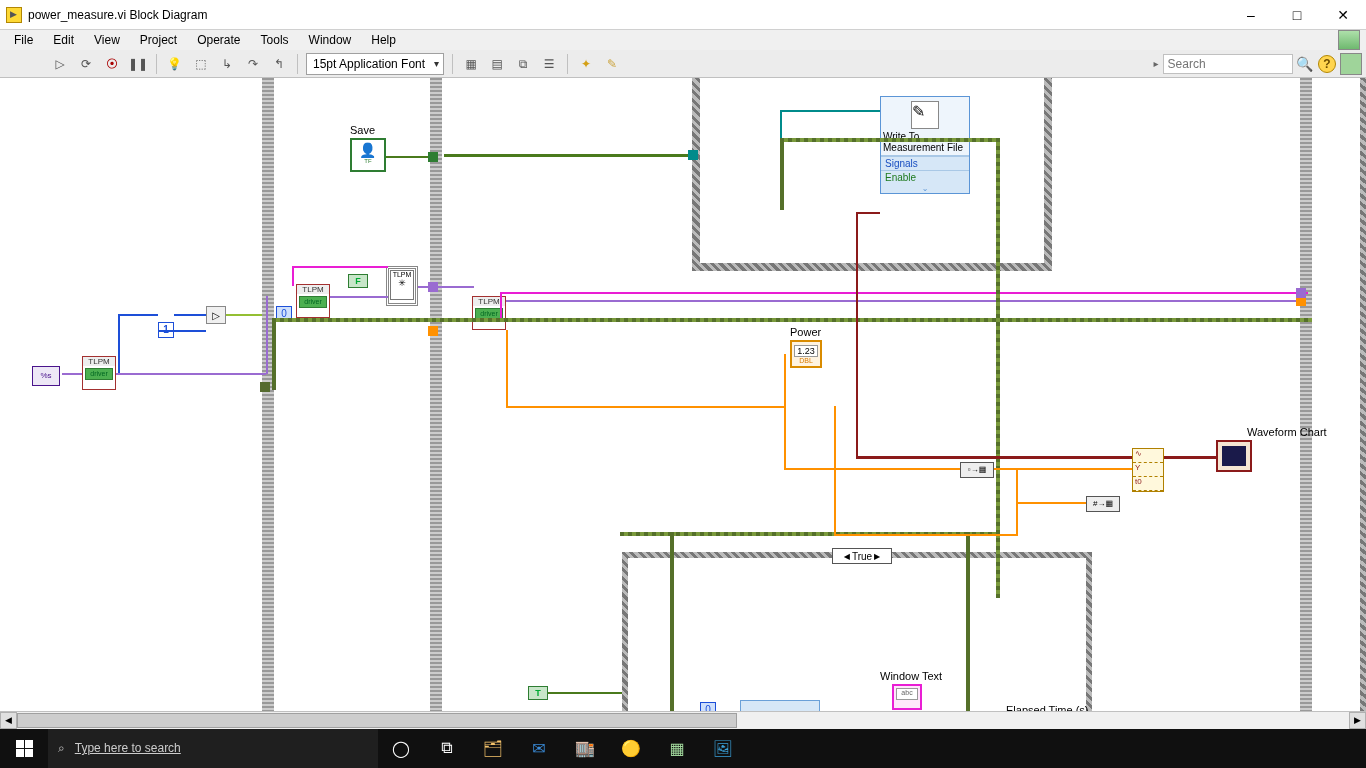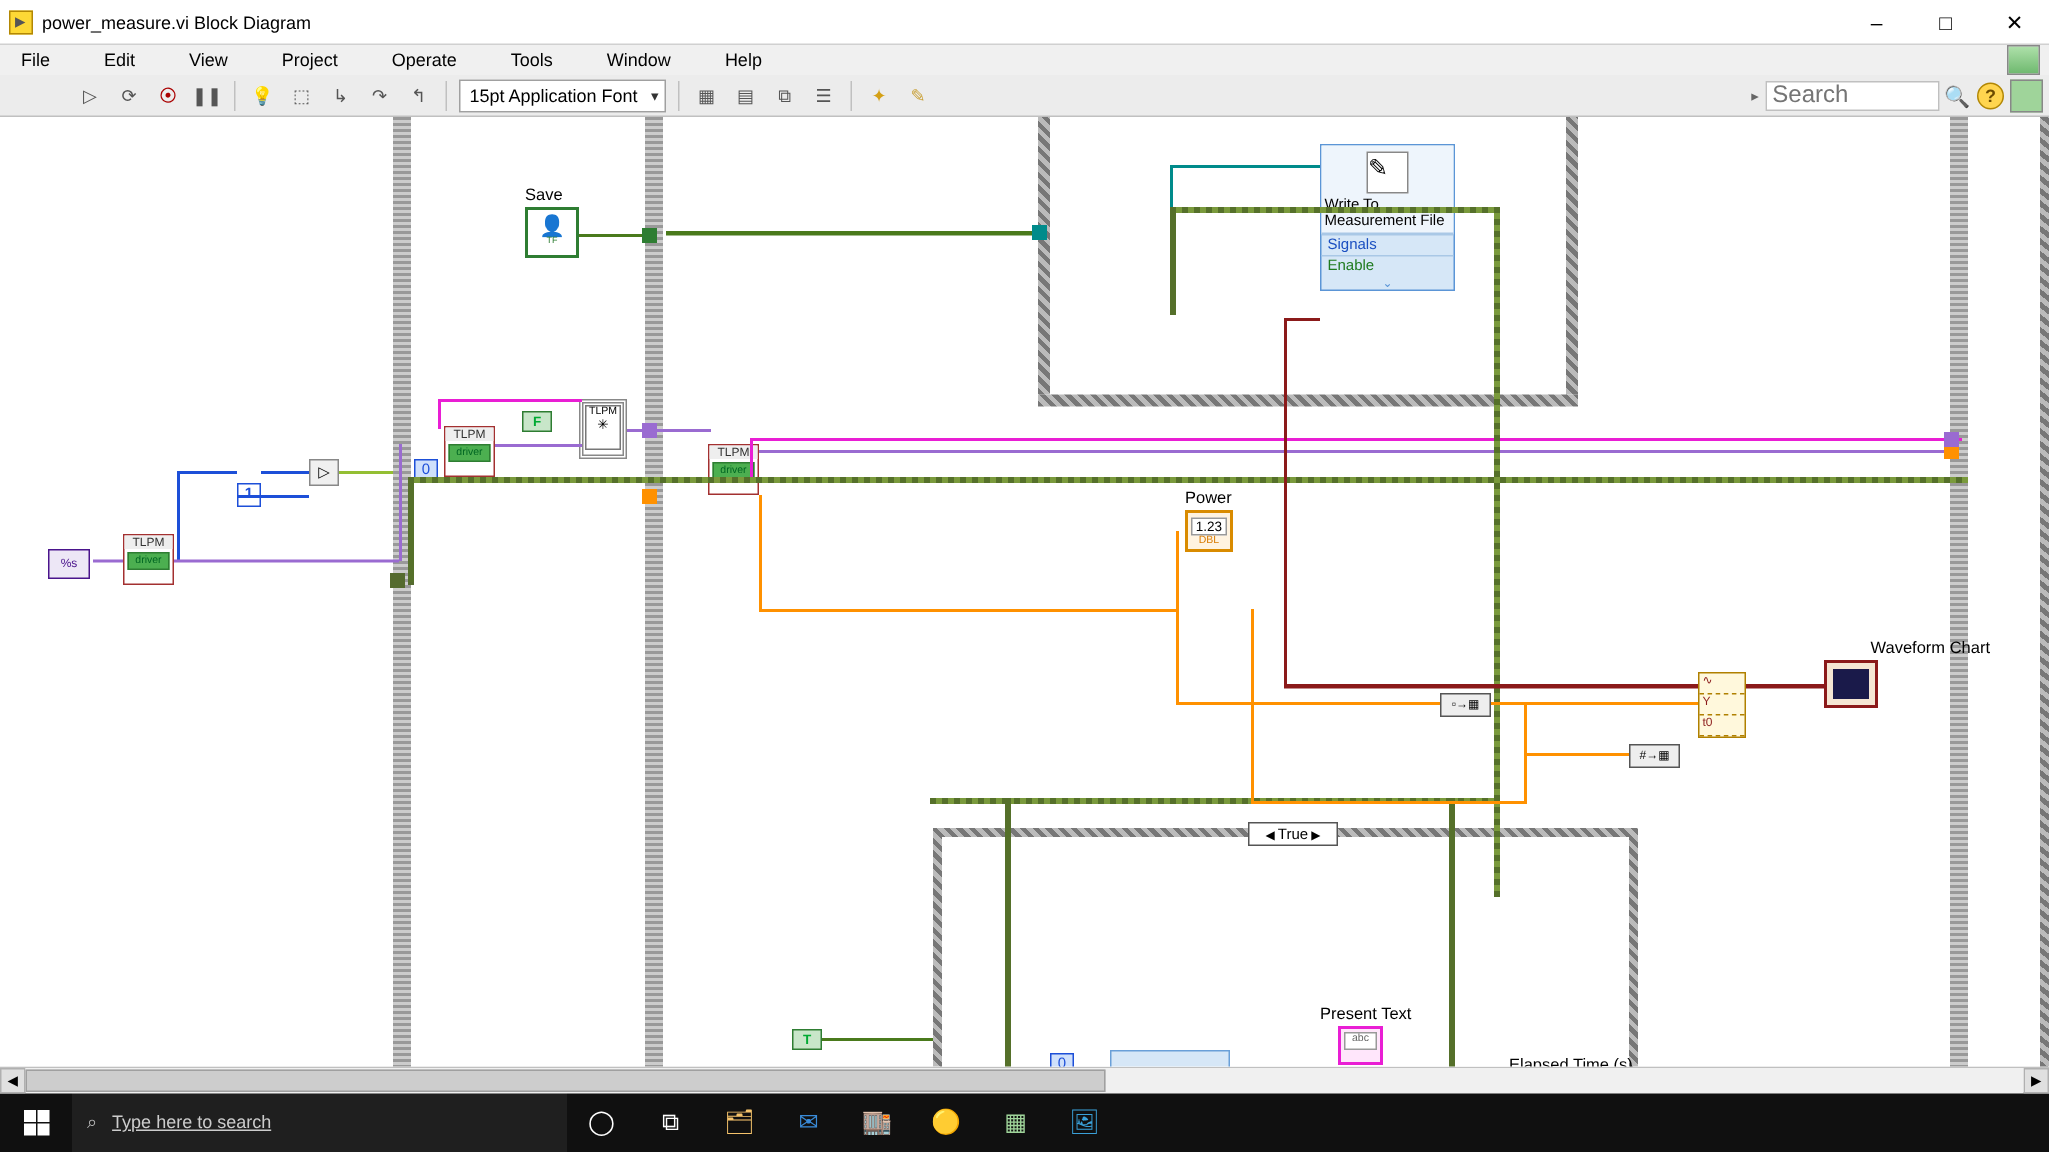--- a/index.html
+++ b/index.html
@@ -7,33 +7,33 @@
 
 
 .titlebar { height: 30px; background: #fff; display: flex; align-items: center; border-bottom: 1px solid #d0d0d0; }
 .titlebar .icon { width: 16px; height: 16px; margin: 0 6px; background: #fdd835; border: 1px solid #b28704; position: relative; }
 .titlebar .icon::after { content: "▶"; position: absolute; font-size: 9px; top: 1px; left: 3px; color: #555; }
 .titlebar .title { font-size: 12px; color: #000; }
 .titlebar .spacer { flex: 1; }
 .winbtn { width: 46px; height: 30px; display: flex; align-items: center; justify-content: center; font-size: 14px; }
 
 
-.menubar { height: 20px; background: #f0f0f0; display: flex; align-items: center; padding: 0 6px; gap: 20px; font-size: 12px; }
+.menubar { height: 20px; background: #f0f0f0; display: flex; align-items: center; padding: 0 6px; gap: 4px; font-size: 12px; }
 .menubar .menuitem { padding: 2px 8px; }
 .menubar .right-icon { margin-left: auto; width: 22px; height: 20px; border:1px solid #888; background: linear-gradient(#aee0aa,#6fb96f); }
 
 
 .toolbar { height: 28px; background: #ececec; display: flex; align-items: center; padding: 0 4px; gap: 6px; border-bottom: 1px solid #c0c0c0; }
 .tbtn { width: 20px; height: 20px; border: 1px solid transparent; display:flex; align-items:center; justify-content:center; font-size: 12px; color:#555;}
 .tsep { width:1px; height:20px; background:#c0c0c0; margin:0 2px; }
 .font-combo { height: 22px; border:1px solid #a0a0a0; background:#fff; font-size:12px; padding:0 18px 0 6px; display:flex; align-items:center; position:relative;}
 .font-combo::after { content:"▾"; position:absolute; right:4px; font-size:10px; color:#333; }
 .toolbar .searchwrap { margin-left:auto; display:flex; align-items:center; gap:4px; }
 .toolbar .searchwrap .caret { font-size:10px; color:#666; }
-.toolbar input { width:116px; height:20px; border:1px solid #c0c0c0; font-size:16px; padding:0 4px; color:#6d28d9;}
+.toolbar input { width:130px; height:20px; border:1px solid #c0c0c0; font-size:12px; padding:0 4px; color:#6d28d9;}
 .toolbar .mag { font-size:14px; }
 .toolbar .help { width:18px;height:18px; border-radius:50%; background:#ffd54f; border:1px solid #b28704; font-size:12px; font-weight:bold; color:#6d4c00; display:flex; align-items:center; justify-content:center;}
 .toolbar .cornericon{ width:22px; height:22px; border:1px solid #888; background:#9fd49a;}
 
 
 .viewport { position: relative; width: 1366px; height: calc(768px - 30px - 20px - 28px - 17px - 40px); background:#fff; overflow:hidden; }
 .canvas { position:absolute; left:0; top:0; width:1366px; height:700px; }
 
 
 .seqframe { position:absolute; border:8px solid; border-image: repeating-linear-gradient(45deg,#777 0 3px,#bbb 3px 6px) 8; background:transparent; }
@@ -246,21 +246,21 @@
 
     <div class="caseframe" style="left:622px; top:474px; width:470px; height:180px;"></div>
     <div class="caseselector" style="left:832px; top:470px;">
         <span>True</span>
       </div>
 
     <div class="node tfconst" style="left:528px; top:608px;">T</div>
 
     <div class="node zeroconst" style="left:700px; top:624px;">0</div>
 
-    <div class="label" style="left:880px; top:592px;">Present Text</div>
+    <div class="label" style="left:880px; top:592px;">Window Text</div>
     <div class="node strconst" style="left:892px; top:606px;">
       <div class="inner">abc</div>
     </div>
 
     <div class="node" style="left:740px; top:622px; width:80px; height:20px; border:1px solid #6aa0d8; background:#d6e7f7;"></div>
 
     <div class="label" style="left:1006px; top:626px;">Elapsed Time (s)</div>
 
     <div class="wire w-purple" style="left:62px; top:295px; width:20px; height:2px;"></div>
     <div class="wire w-purple" style="left:116px; top:295px; width:150px; height:2px;"></div>

